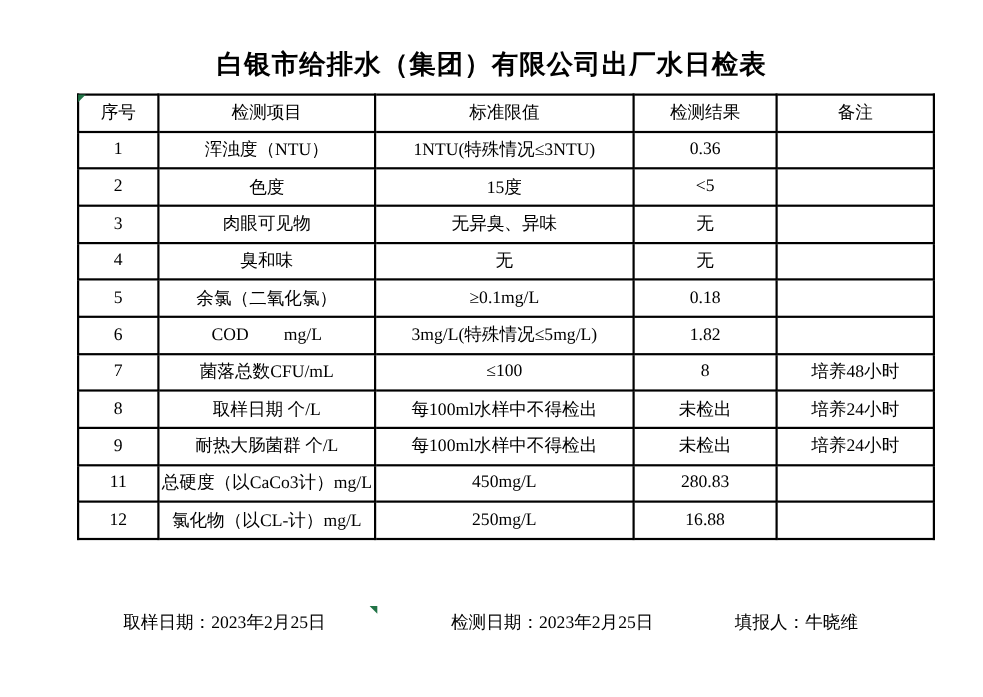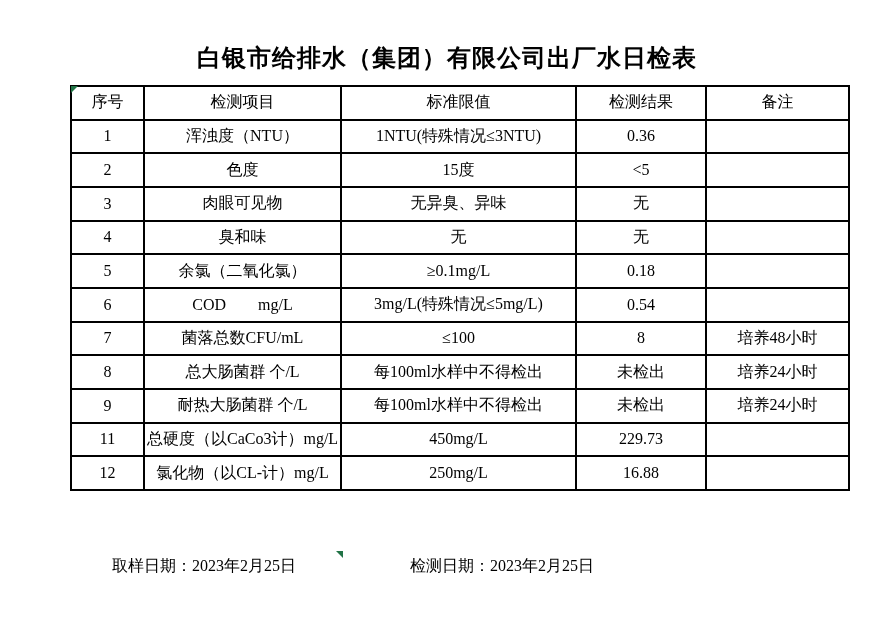--- a/index.html
+++ b/index.html
@@ -90,60 +90,61 @@
     <td>5</td>
     <td>余氯（二氧化氯）</td>
     <td>≥0.1mg/L</td>
     <td>0.18</td>
     <td></td>
   </tr>
   <tr>
     <td>6</td>
     <td>COD        mg/L</td>
     <td>3mg/L(特殊情况≤5mg/L)</td>
-    <td>0.54</td>
+    <td>1.82</td>
     <td></td>
   </tr>
   <tr>
     <td>7</td>
     <td>菌落总数CFU/mL</td>
     <td>≤100</td>
     <td>8</td>
     <td>培养48小时</td>
   </tr>
   <tr>
     <td>8</td>
-    <td>总大肠菌群 个/L</td>
+    <td>取样日期 个/L</td>
     <td>每100ml水样中不得检出</td>
     <td>未检出</td>
     <td>培养24小时</td>
   </tr>
   <tr>
     <td>9</td>
     <td>耐热大肠菌群 个/L</td>
     <td>每100ml水样中不得检出</td>
     <td>未检出</td>
     <td>培养24小时</td>
   </tr>
   <tr>
     <td>11</td>
     <td>总硬度（以CaCo3计）mg/L</td>
     <td>450mg/L</td>
-    <td>229.73</td>
+    <td>280.83</td>
     <td></td>
   </tr>
   <tr>
     <td>12</td>
     <td>氯化物（以CL-计）mg/L</td>
     <td>250mg/L</td>
     <td>16.88</td>
     <td></td>
   </tr>
 </tbody>
   </table>
 
 <div class="corner-marker"></div>
 <div class="fill-handle"></div>
 
 <div class="footer">
   <span class="f-sampling">取样日期：2023年2月25日</span>
   <span class="f-testing">检测日期：2023年2月25日</span>
+  <span class="f-reporter">填报人：牛晓维</span>
 </div>
 
 </body></html>

